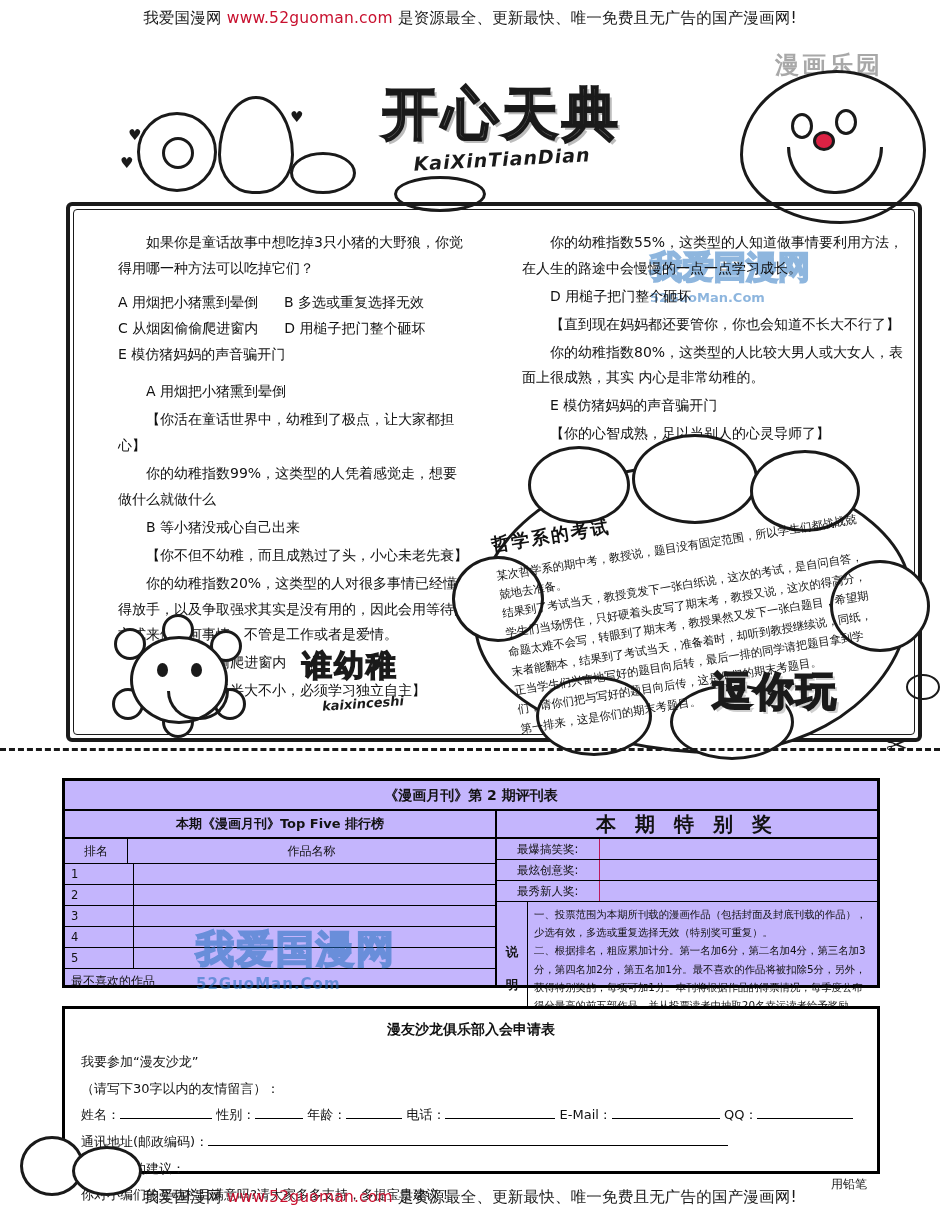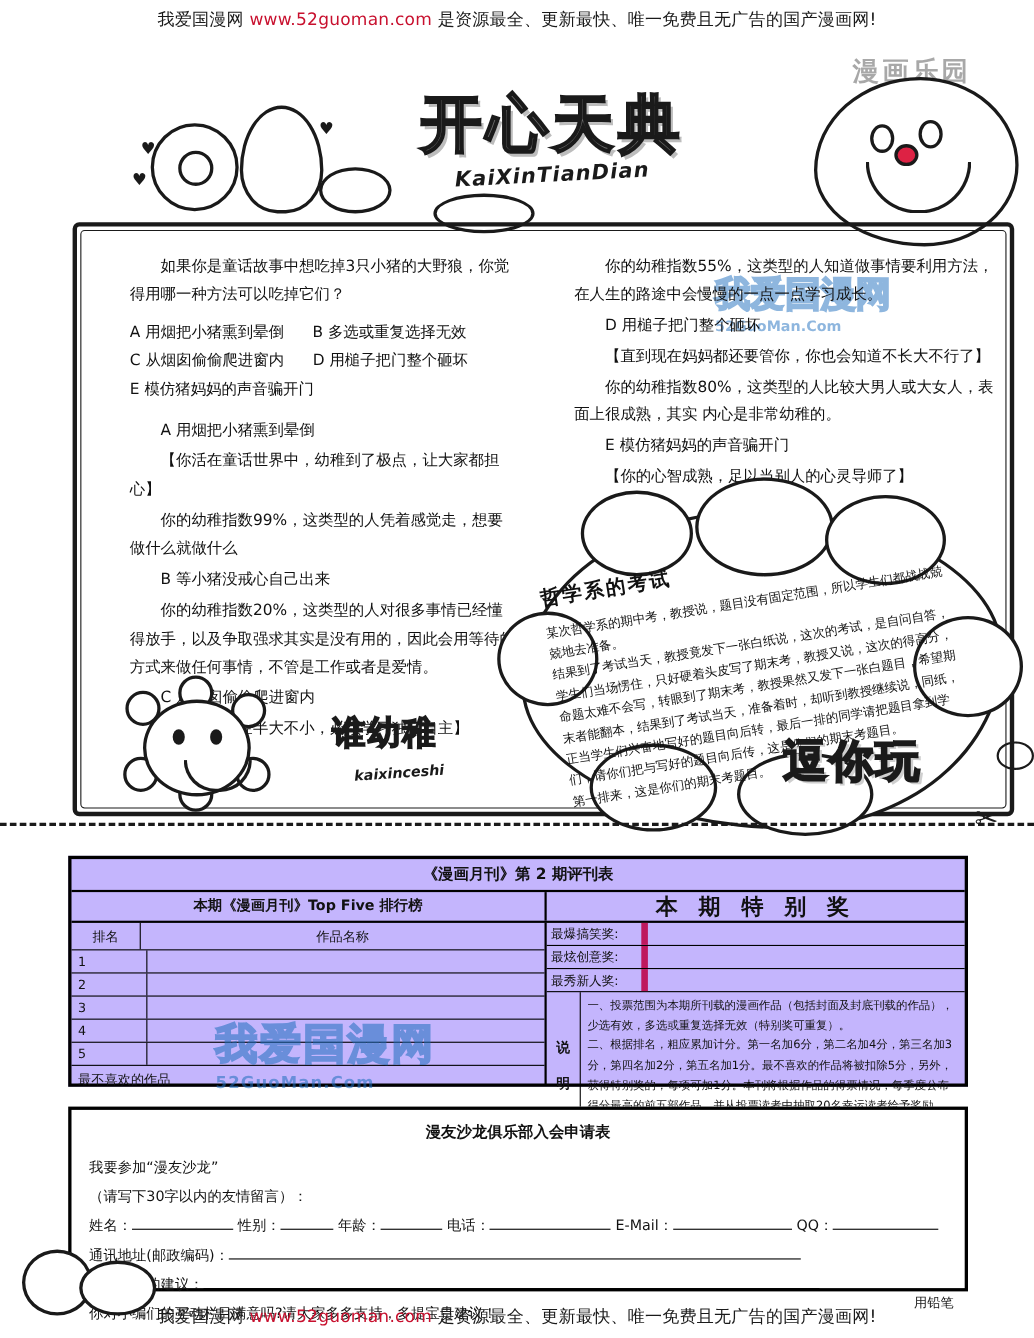--- a/index.html
+++ b/index.html
@@ -172,21 +172,21 @@
   .f-left{width:430px;border-right:2px solid #000;display:flex;flex-direction:column;}
   .f-left .hdr{display:flex;height:24px;border-bottom:1px solid #000;font-size:12px;}
   .f-left .hdr .c1{width:62px;text-align:center;line-height:24px;border-right:1px solid #000;}
   .f-left .hdr .c2{flex:1;text-align:center;line-height:24px;}
   .f-left .row{display:flex;height:20px;border-bottom:1px solid #000;font-size:11.5px;}
   .f-left .row .c1{width:62px;padding-left:6px;line-height:20px;border-right:1px solid #000;}
   .f-left .row .c2{flex:1;}
   .f-left .last{flex:1;font-size:12px;padding:4px 0 0 6px;}
   .f-right{flex:1;display:flex;flex-direction:column;}
   .f-right .aw{display:flex;height:20px;border-bottom:1px solid #000;font-size:11.5px;}
-  .f-right .aw .lbl{width:82px;padding-left:4px;line-height:20px;border-right:6px solid #be185d;}
+  .f-right .aw .lbl{width:82px;padding-left:20px;line-height:20px;border-right:1px solid #be185d;}
   .f-right .aw .val{flex:1;}
   .f-right .note{flex:1;display:flex;}
   .f-right .note .tag{
     width:30px;border-right:1px solid #000;font-size:12.5px;font-weight:bold;
     display:flex;flex-direction:column;align-items:center;justify-content:center;gap:16px;
   }
   .f-right .note .body{flex:1;font-size:10.4px;line-height:1.75;padding:3px 6px;}
 
   
   .form2{
@@ -275,20 +275,21 @@
       </div>
       <div class="qrow">
         <div>E 模仿猪妈妈的声音骗开门</div>
       </div>
 
       <div style="margin-top:12px;">
         <p class="p indent">A 用烟把小猪熏到晕倒</p>
         <p class="p indent">【你活在童话世界中，幼稚到了极点，让大家都担心】</p>
         <p class="p indent">你的幼稚指数99%，这类型的人凭着感觉走，想要做什么就做什么</p>
         <p class="p indent">B 等小猪没戒心自己出来</p>
+        <p class="p indent">【你不但不幼稚，而且成熟过了头，小心未老先衰】</p>
         <p class="p indent">你的幼稚指数20%，这类型的人对很多事情已经懂得放手，以及争取强求其实是没有用的，因此会用等待的方式来做任何事情，不管是工作或者是爱情。</p>
         <p class="p indent">C 从烟囱偷偷爬进窗内</p>
         <p class="p indent">【你自知已经半大不小，必须学习独立自主】</p>
       </div>
     </div>
 
     <div class="col colR">
       <p class="p indent">你的幼稚指数55%，这类型的人知道做事情要利用方法，在人生的路途中会慢慢的一点一点学习成长。</p>
       <p class="p indent">D 用槌子把门整个砸坏</p>
       <p class="p indent">【直到现在妈妈都还要管你，你也会知道不长大不行了】</p>

